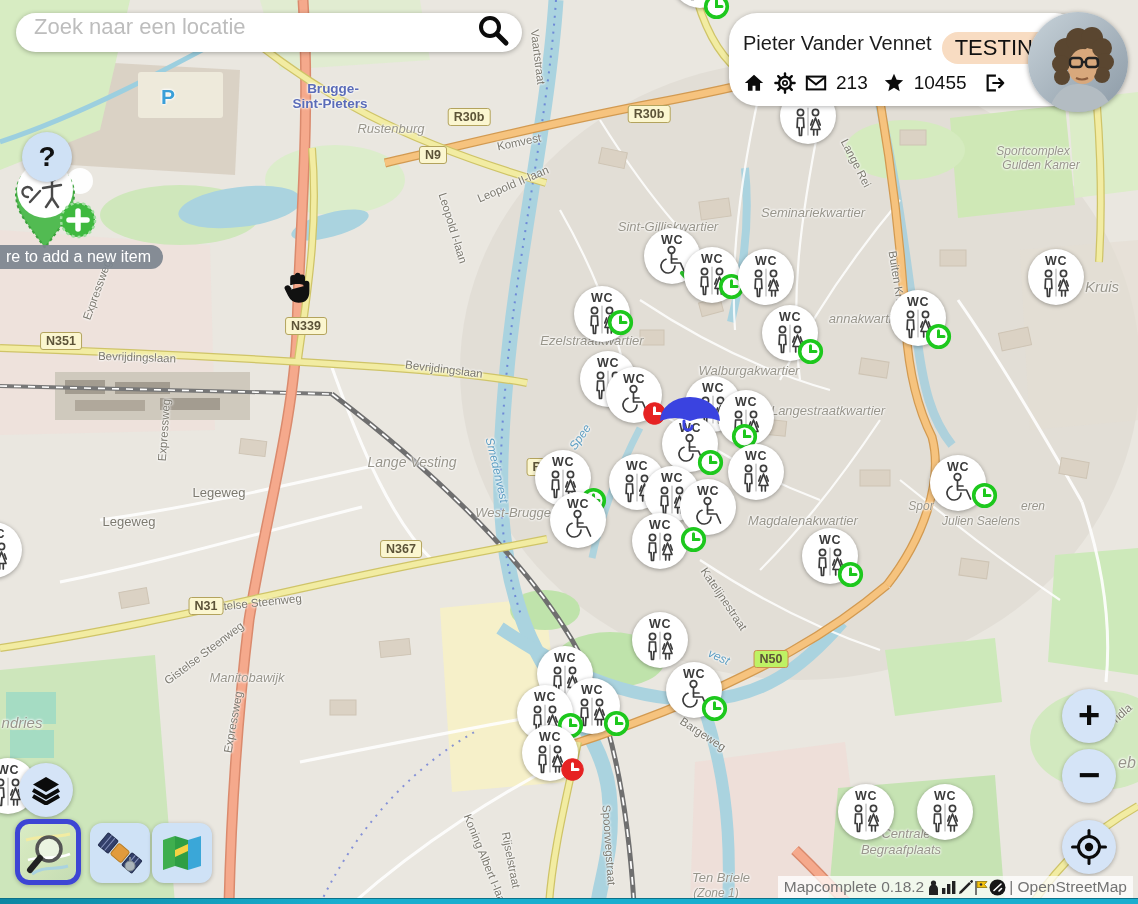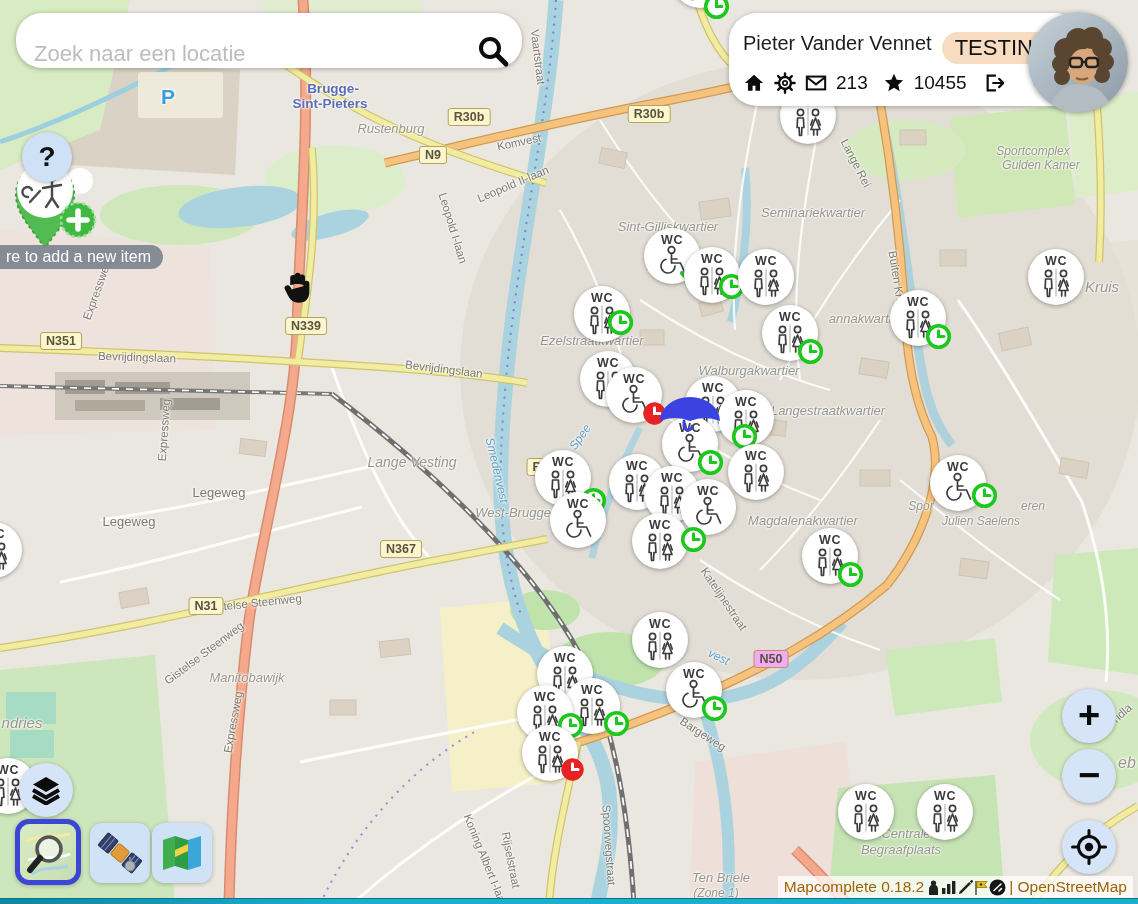--- a/index.html
+++ b/index.html
@@ -12,21 +12,21 @@
              text-shadow:0 0 3px #fff,0 0 3px #fff,0 0 2px #fff;}
   .lbl-a{color:#98958b;font-style:italic;font-size:13px;}
   .lbl-s{color:#7c796f;font-size:11.5px;}
   .lbl-w{color:#5e9ec2;font-style:italic;font-size:12px;}
   .lbl-p{color:#5b6cb8;font-weight:bold;font-size:13.5px;}
   .lbl-pk{color:#3a9fd8;font-weight:bold;font-size:21px;}
   .road-badge{position:absolute;z-index:6;transform:translate(-50%,-50%);
               font-size:12.5px;font-weight:bold;color:#5c5338;padding:1px 5px;
               border-radius:3px;pointer-events:none;}
   .tone-y{background:#fbf6d0;border:1.5px solid #b3a35d;}
-  .tone-o{background:#f0abfc;border:1.5px solid #c98f4e;}
+  .tone-o{background:#bef264;border:1.5px solid #c98f4e;}
 
   
   .marker{position:absolute;width:56px;height:56px;z-index:30;}
   .pin-circle{position:absolute;left:0;top:0;width:56px;height:56px;border-radius:50%;
               background:#fff;box-shadow:0 1px 4px rgba(0,0,0,.35);}
   .pin-circle svg{width:56px;height:56px;display:block;}
   .wct{font-family:"Liberation Sans",sans-serif;font-size:12.5px;font-weight:bold;
        fill:#3c3c3c;letter-spacing:.5px;text-anchor:middle;}
   .fig *{fill:none;stroke:#3c3c3c;stroke-width:1.7;stroke-linecap:round;stroke-linejoin:round;}
   .fig .div{stroke:#b9b9b9;stroke-width:1.2;}
@@ -34,23 +34,23 @@
   .badge.open circle{fill:#fff;stroke:#1dc81d;stroke-width:3.6;}
   .badge.open path{fill:none;stroke:#1dc81d;stroke-width:3;stroke-linecap:round;}
   .badge.closed circle{fill:#e62222;stroke:#e62222;stroke-width:1;}
   .badge.closed path{fill:none;stroke:#fff;stroke-width:3;stroke-linecap:round;}
   .badge.check path{fill:none;stroke:#2cc32c;stroke-width:4.2;stroke-linecap:round;stroke-linejoin:round;}
   .umbrella{position:absolute;left:-4px;top:-22px;width:64px;height:40px;z-index:1;}
   .umbrella .dome{fill:#3a43e0;}
   .umbrella .uh{fill:none;stroke:#3a43e0;stroke-width:3;stroke-linecap:round;}
 
   
-  .searchbar{position:absolute;left:16px;top:13px;width:506px;height:55px;z-index:50;
+  .searchbar{position:absolute;left:16px;top:13px;width:506px;height:39px;z-index:50;
              background:#fff;border-radius:26px;box-shadow:0 1px 5px rgba(0,0,0,.3);
-             display:flex;align-items:flex-end;padding:0 12px 0 16px;box-sizing:border-box;}
+             display:flex;align-items:flex-start;padding:0 12px 0 16px;box-sizing:border-box;}
   .searchbar input{flex:1;border:none;outline:none;font-size:22px;color:#555;
                    font-family:"Liberation Sans",sans-serif;background:transparent;}
   .searchbar input::placeholder{color:#bdbdbd;}
   .search-icon{width:34px;height:34px;flex:0 0 auto;cursor:pointer;}
 
   .user-panel{position:absolute;left:729px;top:13px;width:354px;height:93px;z-index:50;
               background:#fff;border-radius:28px;box-shadow:0 1px 5px rgba(0,0,0,.3);
               padding:10px 14px;box-sizing:border-box;}
   .user-row1{display:flex;align-items:center;gap:10px;}
   .user-name{font-size:20px;color:#1c1c1c;}
@@ -82,21 +82,21 @@
 
   
   .ui-circle{position:absolute;z-index:50;width:54px;height:54px;border-radius:50%;
              background:#d5e4f7;box-shadow:0 1px 4px rgba(0,0,0,.3);display:flex;
              align-items:center;justify-content:center;cursor:pointer;}
   .zoom-glyph{font-size:38px;font-weight:bold;color:#0b0b0b;line-height:1;margin-top:-3px;}
 
   
   .attribution{position:absolute;right:5px;bottom:6px;z-index:60;display:flex;align-items:center;
                gap:3px;background:rgba(255,255,255,.75);padding:2px 6px;font-size:15.5px;color:#3b5ccc;}
-  .attribution a{color:#a16207;text-decoration:none;cursor:pointer;}
+  .attribution a{color:#737373;text-decoration:none;cursor:pointer;}
   .attr-icons{display:flex;align-items:center;gap:1px;}
   .bottom-strip{position:absolute;left:0;bottom:0;width:100%;height:5px;z-index:61;
                 background:linear-gradient(90deg,#0d86a2,#1aaecf 30%,#1aaecf);border-top:1px solid #0b7289;}
 </style>
 </head>
 <body>
 
 <div class="stage">
 
   <svg class="basemap" width="1138" height="904" viewBox="0 0 1138 904">

